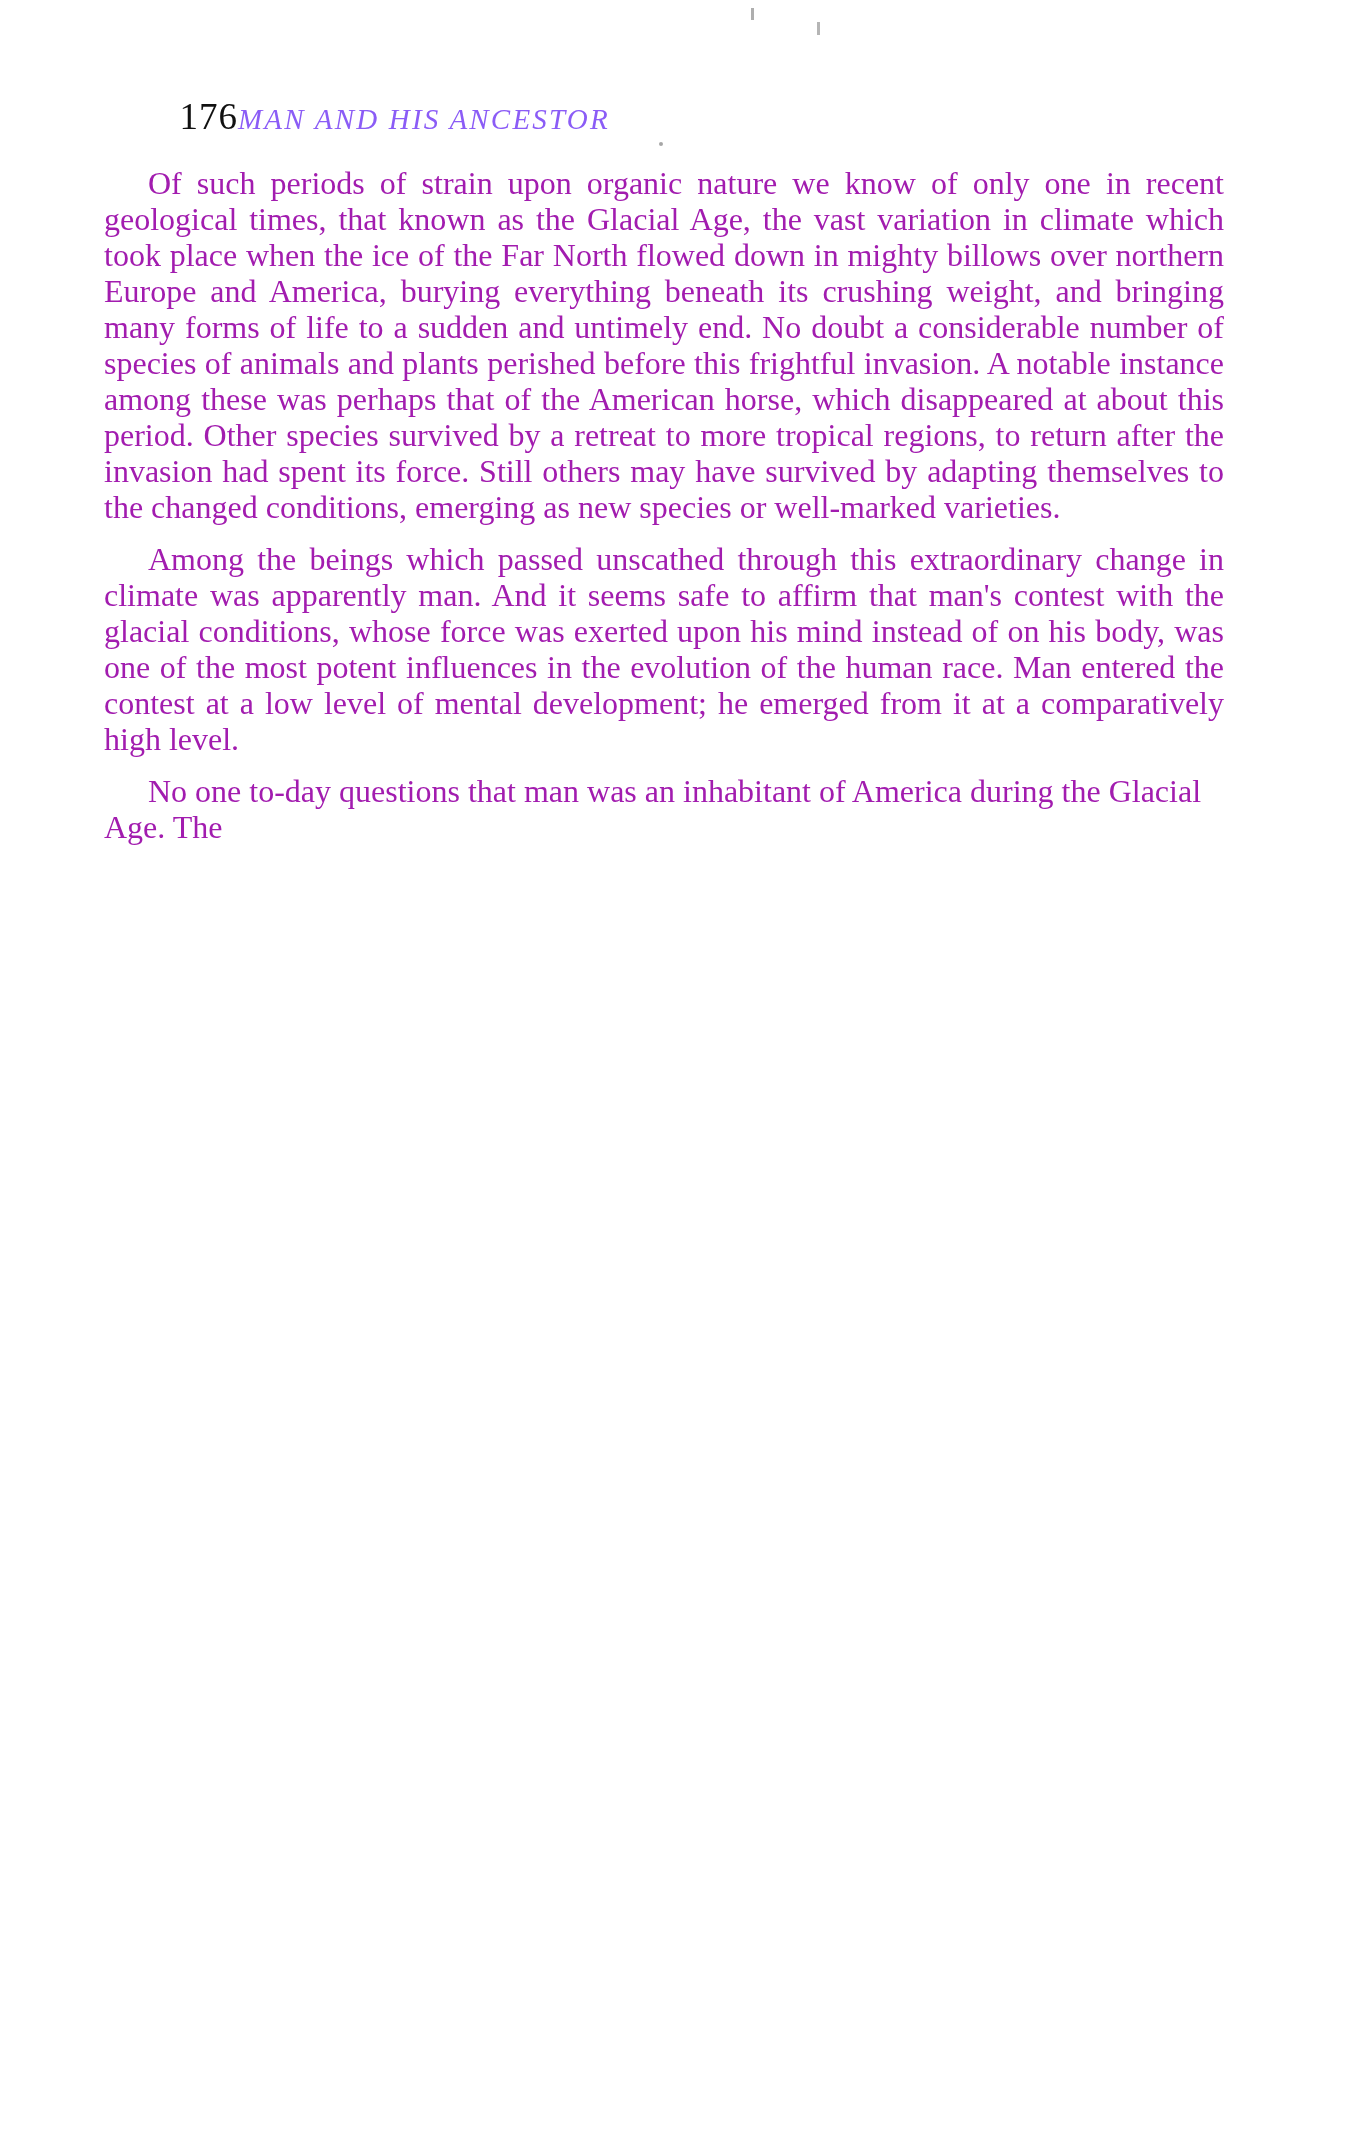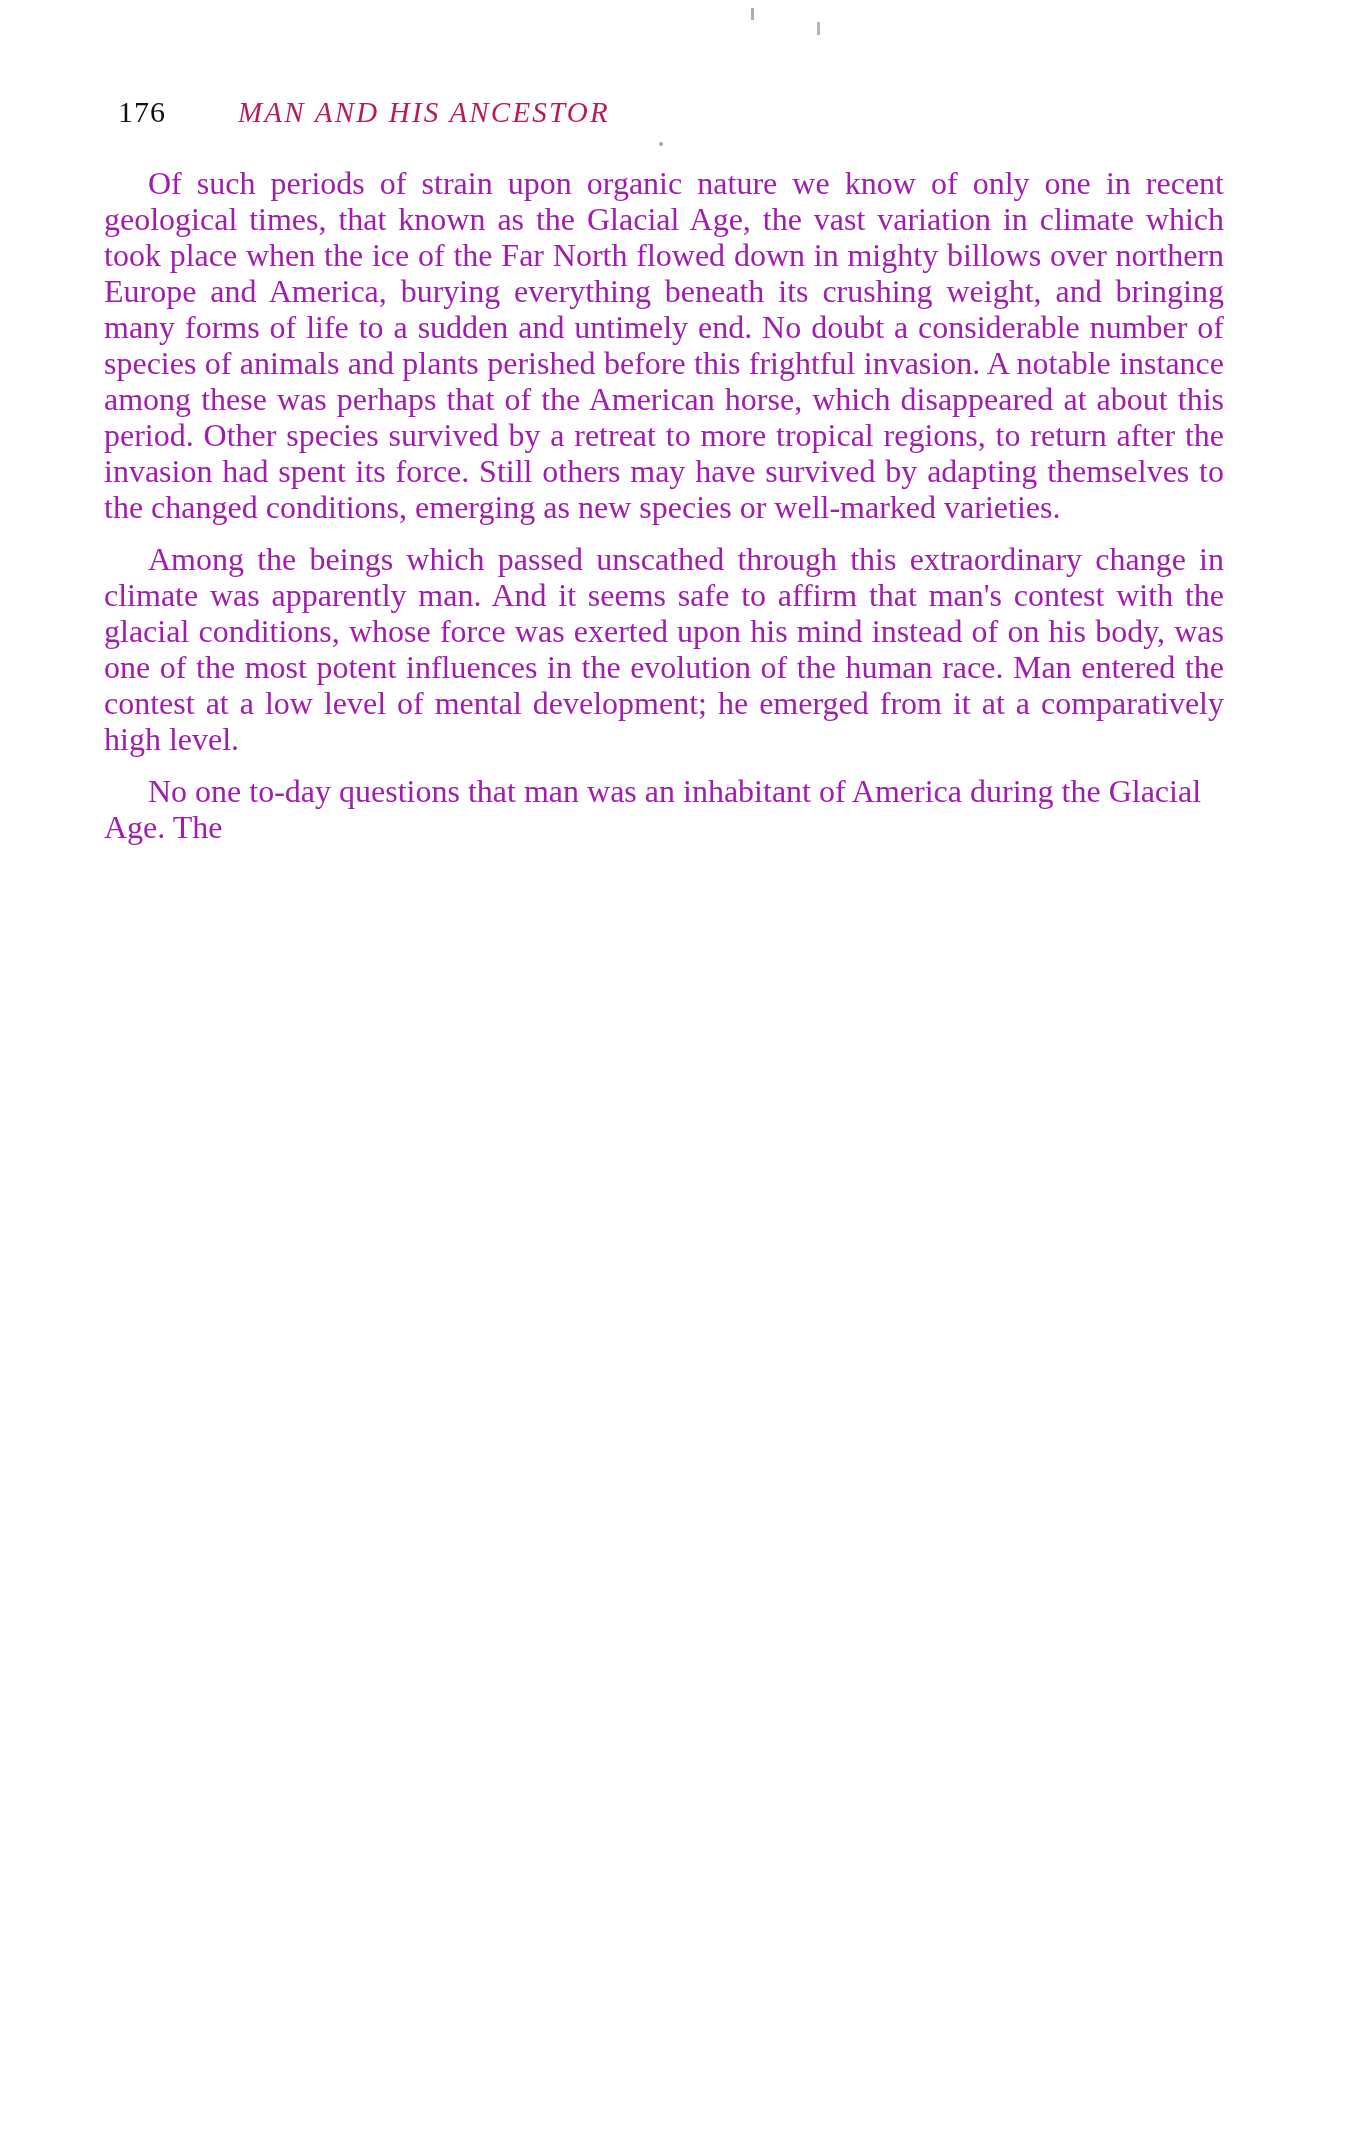--- a/index.html
+++ b/index.html
@@ -27,31 +27,32 @@
   .header {
     position: absolute;
     left: 118px;
     top: 95px;
     width: 1110px;
     height: 44px;
     display: flex;
     align-items: baseline;
   }
   .folio {
-    font-size: 30px;
+    font-size: 37px;
     letter-spacing: 1px;
     color: #111111;
     font-family: "Liberation Serif", serif;
     width: 120px;
+    text-align: right;
   }
   .running-head {
     font-size: 29px;
     font-style: italic;
     letter-spacing: 2.2px;
-    color: #be185d;
+    color: #8b5cf6;
     font-family: "Liberation Serif", serif;
     white-space: nowrap;
   }
 
   .body-text {
     position: absolute;
     left: 104px;
     top: 165px;
     width: 1120px;
   }

